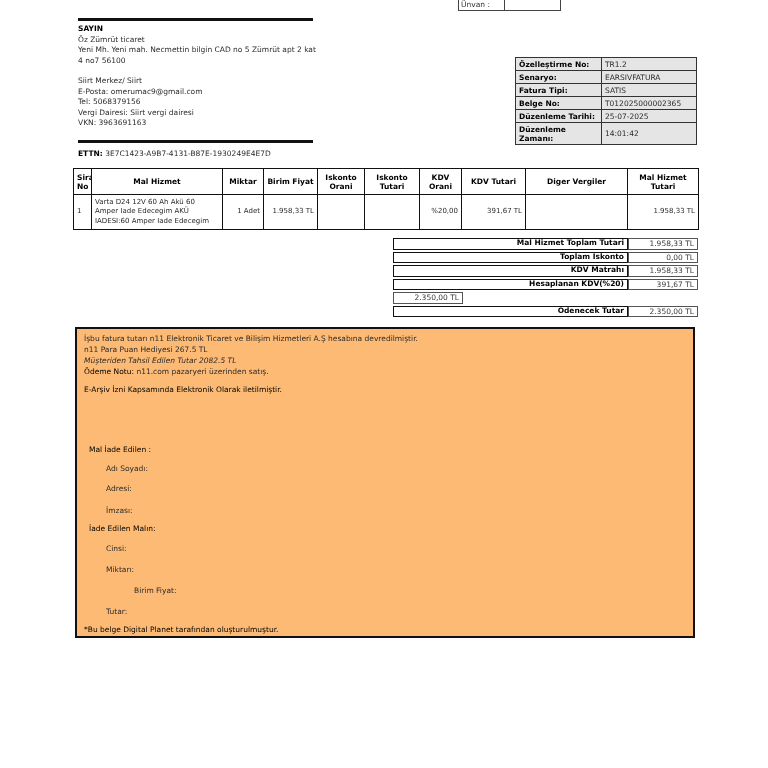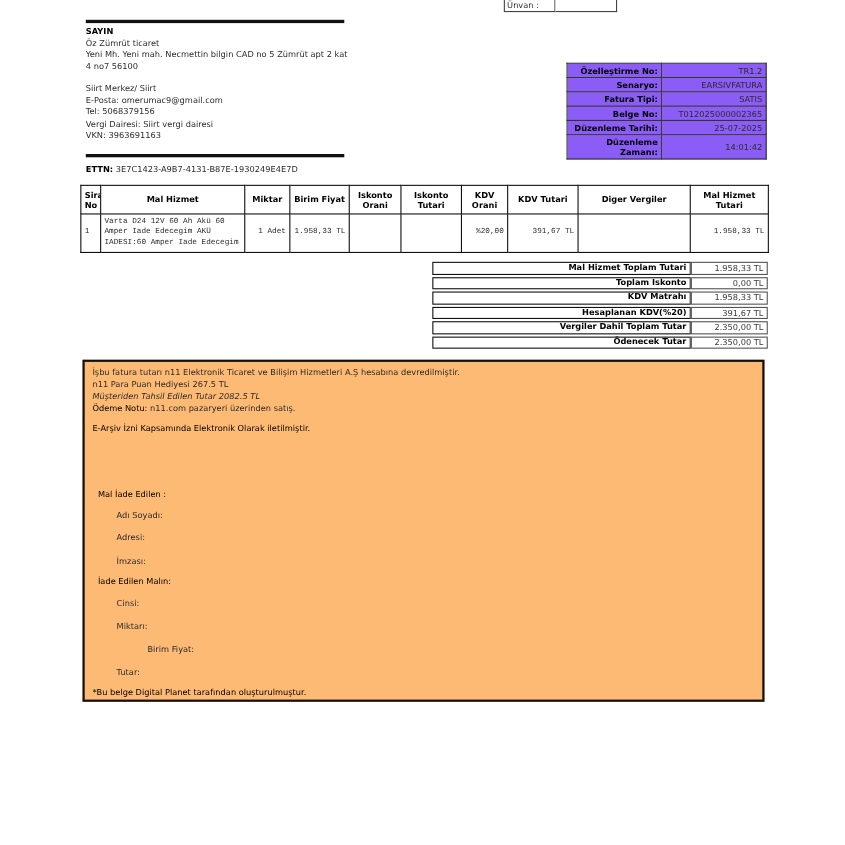--- a/index.html
+++ b/index.html
@@ -27,36 +27,35 @@
   .buyer { left:78px; top:24px; width:262px; line-height:10.5px; color:#2b2b2b; }
   .buyer .b { font-weight:bold; color:#000; }
   .gap { height:10px; }
 
   .ettn-line { left:78px; top:149px; color:#2b2b2b; }
   .ettn-line b { color:#000; }
 
   
   .info-table { left:515px; top:57px; border-collapse:collapse; }
   .info-table td {
-    border:1.5px solid #333; font-size:7.5px; padding:1px 3px; background:#8b5cf6;
+    border:1.5px solid #333; font-size:7.5px; padding:1px 3px; background:#e5e5e5;
     vertical-align:middle;
-    text-align:right;
   }
   .info-table td.lbl { width:86px; font-weight:bold; color:#000; }
   .info-table td.val { width:95px; color:#2b2b2b; }
   .info-table tr { height:13px; }
   .info-table tr.tall { height:22px; }
 
   
   .items-table { left:73px; top:168px; border-collapse:collapse; table-layout:fixed; width:625px; }
   .items-table th, .items-table td {
     border:1.7px solid #111; padding:1px 3px; overflow:hidden; background:#fff;
   }
   .items-table th { font-size:7.5px; font-weight:bold; text-align:center; color:#000; height:26px; line-height:9px; }
-  .items-table td { font-size:7px; color:#2b2b2b; height:35px; vertical-align:middle; line-height:9.5px;font-family:Liberation Mono, monospace; }
+  .items-table td { font-size:7px; color:#2b2b2b; height:35px; vertical-align:middle; line-height:9.5px; }
   .ta-r { text-align:right; }
   .ta-l { text-align:left; }
 
   
   .totals { left:393px; top:238px; width:305px; }
   .totals-row { display:flex; margin-bottom:2px; height:11.5px; }
   .totals-label {
     width:235px; border:1.7px solid #111; font-weight:bold; color:#000;
     text-align:right; padding:0 3px; font-size:7.5px; line-height:8.5px; background:#fff;
   }
@@ -179,21 +178,20 @@
   </div>
   <div class="totals-row">
     <div class="totals-label">KDV Matrahı</div>
     <div class="totals-value">1.958,33 TL</div>
   </div>
   <div class="totals-row">
     <div class="totals-label">Hesaplanan KDV(%20)</div>
     <div class="totals-value">391,67 TL</div>
   </div>
   <div class="totals-row">
-    <div class="totals-label">Vergiler Dahil Toplam Tutar</div>
     <div class="totals-value">2.350,00 TL</div>
   </div>
   <div class="totals-row">
     <div class="totals-label">Ödenecek Tutar</div>
     <div class="totals-value">2.350,00 TL</div>
   </div>
 </div>
 
 <div class="abs notes-box">
   <div class="n" style="top:5px;">İşbu fatura tutarı n11 Elektronik Ticaret ve Bilişim Hizmetleri A.Ş hesabına devredilmiştir.</div>

